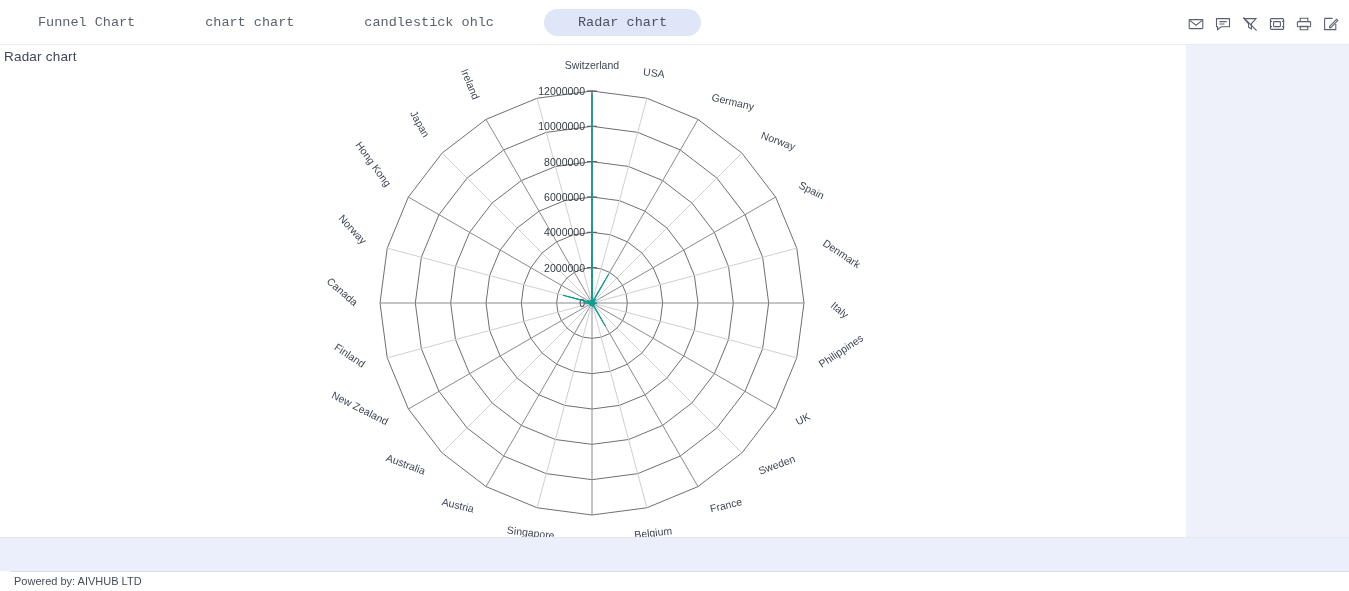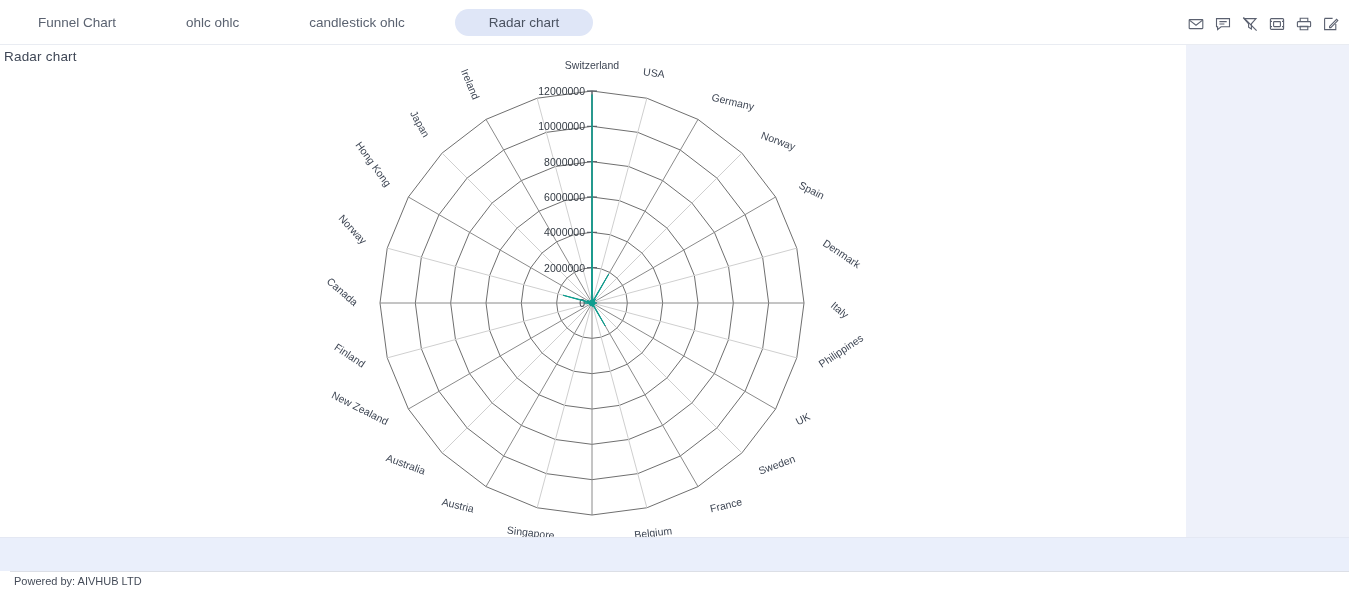--- a/index.html
+++ b/index.html
@@ -25,20 +25,21 @@
     height: 45px;
     background: #ffffff;
     border-bottom: 1px solid #e9ecf2;
     box-sizing: border-box;
   }
   .tabs {
     position: absolute;
     left: 18px; top: 9px;
     display: flex;
     align-items: center;
+    font-family: Liberation Mono, monospace;
   }
   .tab {
     height: 27px;
     line-height: 27px;
     padding: 0 20px;
     margin-right: 30px;
     font-size: 13.5px;
     color: #5a6270;
     border-radius: 14px;
     white-space: nowrap;
@@ -136,21 +137,21 @@
   }
 </style>
 </head>
 <body>
 
 <div id="app">
 
   <div class="tabbar">
     <div class="tabs" id="tabs-host">
         <div class="tab"><span>Funnel Chart</span></div>
-        <div class="tab"><span>ohlc ohlc</span></div>
+        <div class="tab"><span>chart chart</span></div>
         <div class="tab"><span>candlestick ohlc</span></div>
         <div class="tab active"><span>Radar chart</span></div>
       </div>
 
     <div class="toolbar">
       <span class="tb-ico">
         <svg viewBox="0 0 16 16" width="16" height="16" fill="none" stroke="currentColor" stroke-width="1.1">
           <rect x="1.2" y="3.6" width="13.6" height="9" rx="0.6"></rect>
           <path d="M1.4 4.1 L8 9.2 L14.6 4.1"></path>
         </svg>

